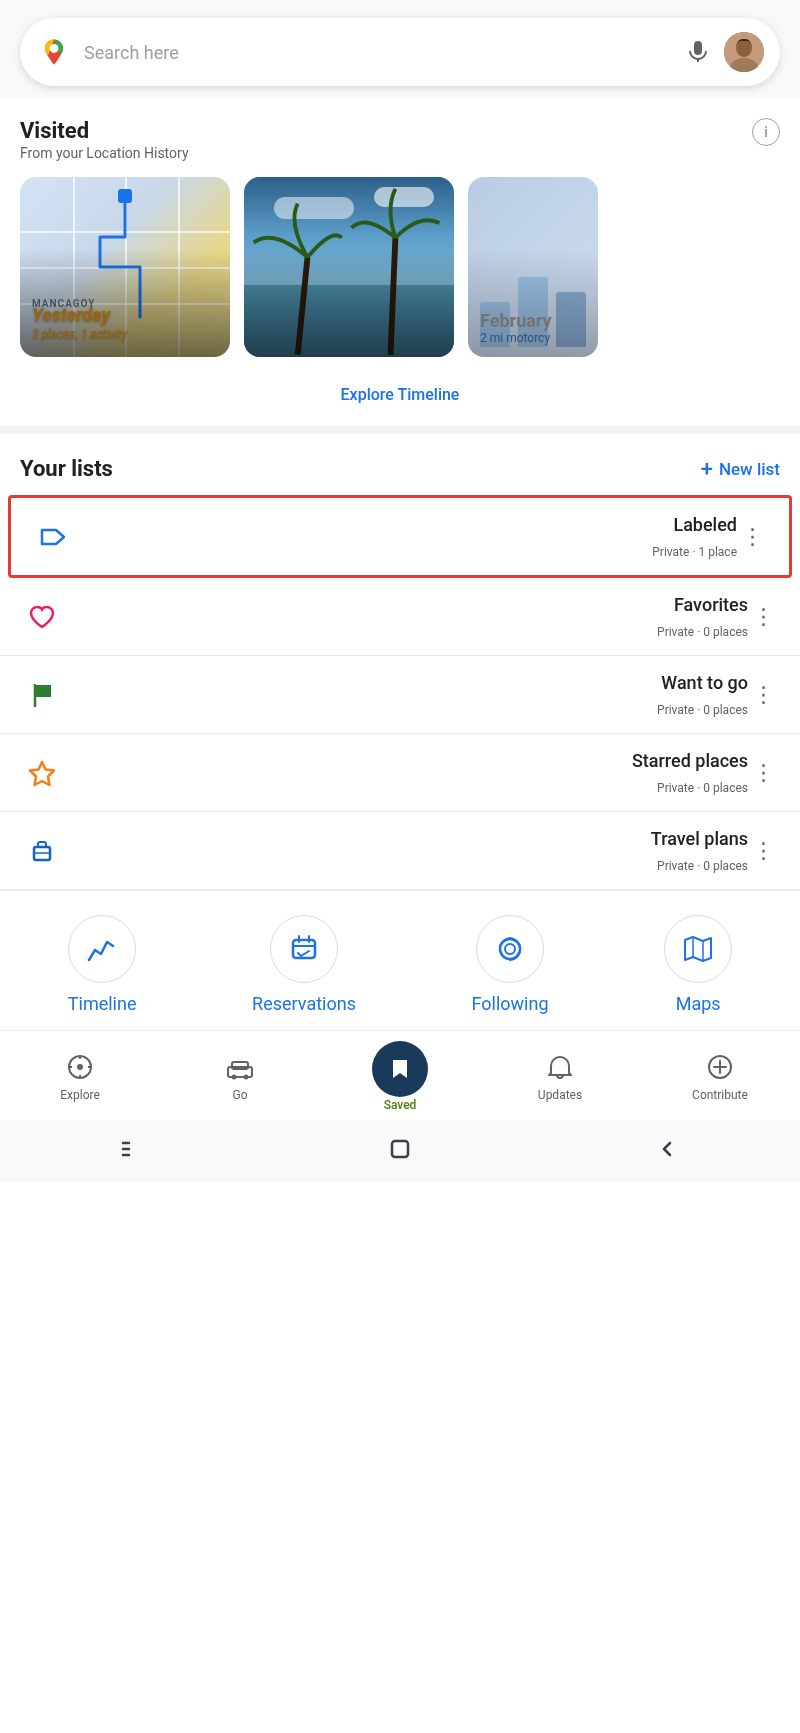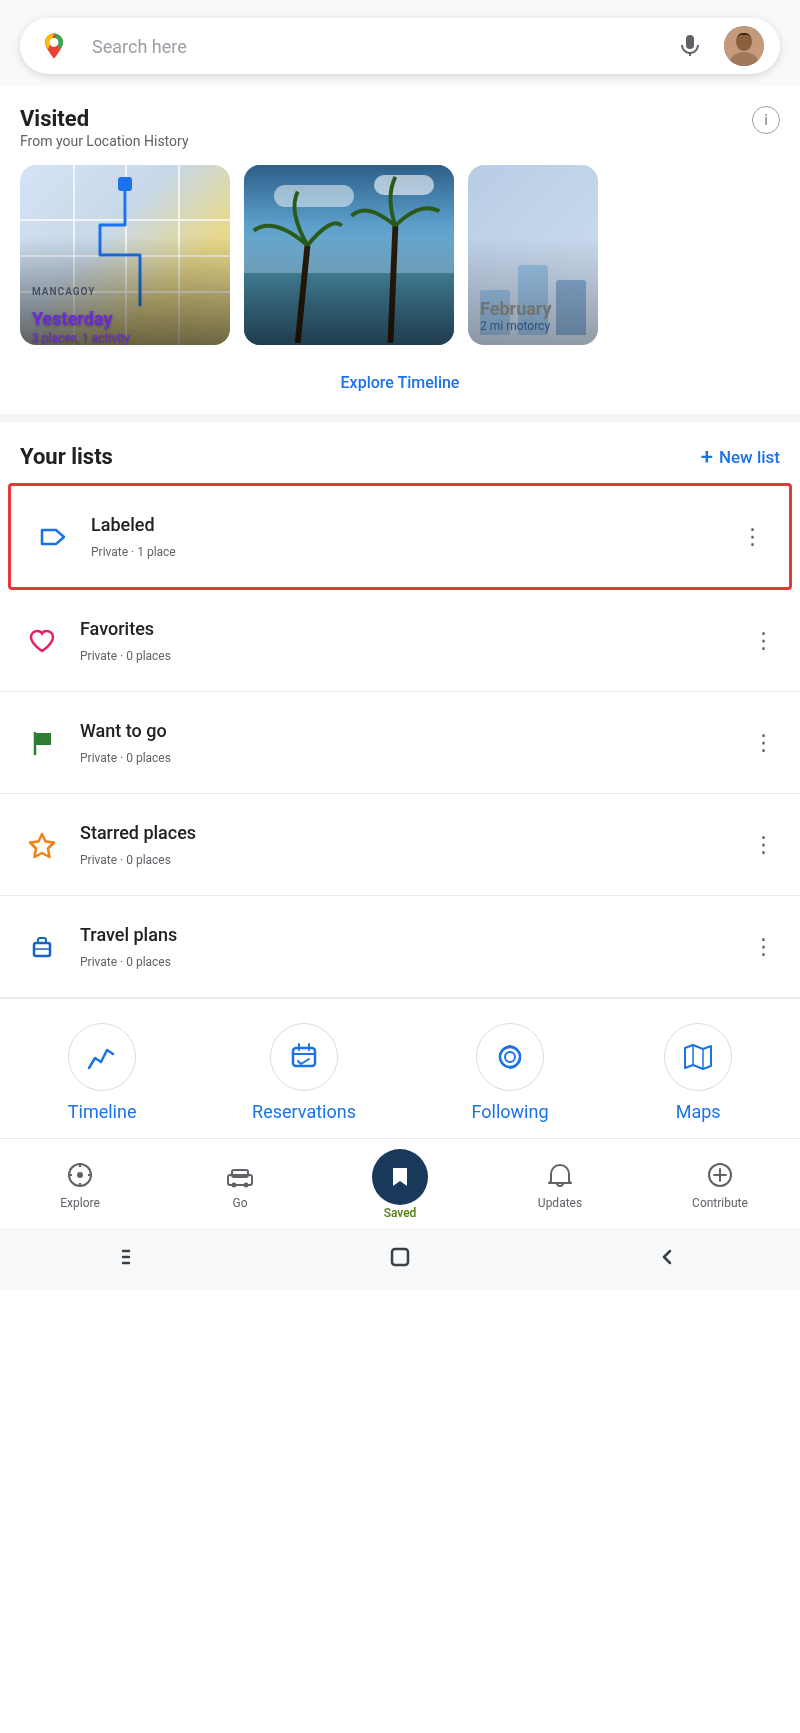--- a/index.html
+++ b/index.html
@@ -23,23 +23,23 @@
     
     .search-bar-container {
       padding: 18px 20px 12px 20px;
       background: #f8f9fa;
     }
     .search-bar {
       display: flex;
       align-items: center;
       background: #ffffff;
       border-radius: 50px;
-      padding: 8px 16px;
+      padding: 14px 16px;
       box-shadow: 0 2px 8px rgba(0,0,0,0.15);
-      gap: 20px;
+      gap: 12px;
     }
     .google-maps-logo {
       width: 36px;
       height: 36px;
       flex-shrink: 0;
     }
     .search-input-text {
       flex: 1;
       font-size: 18px;
       color: #9aa0a6;
@@ -168,22 +168,23 @@
     .bar {
       width: 30px;
       background: #7aafdc;
       border-radius: 3px 3px 0 0;
     }
     .card-label {
       position: absolute;
       bottom: 0;
       left: 0;
       right: 0;
-      padding: 10px 12px 0;
-      color: #6d28d9;
+      padding: 10px 12px 16px;
+      color: #a16207;
+      font-style: italic;
     }
     .card-title {
       font-size: 18px;
       font-weight: 700;
       text-shadow: 0 1px 3px rgba(0,0,0,0.4);
     }
     .card-desc {
       font-size: 12px;
       text-shadow: 0 1px 2px rgba(0,0,0,0.4);
       margin-top: 2px;
@@ -242,23 +243,24 @@
     .plus-icon {
       font-size: 22px;
       color: #1a73e8;
       line-height: 1;
     }
 
     
     .list-item {
       display: flex;
       align-items: center;
-      padding: 28px 20px;
+      padding: 16px 20px;
       border-bottom: 1px solid #e8eaed;
       position: relative;
+      text-align: right;
     }
     .list-item.highlighted {
       border: 3px solid #e53935;
       margin: 0 8px;
       border-radius: 4px;
     }
     .list-icon {
       width: 44px;
       height: 44px;
       display: flex;

